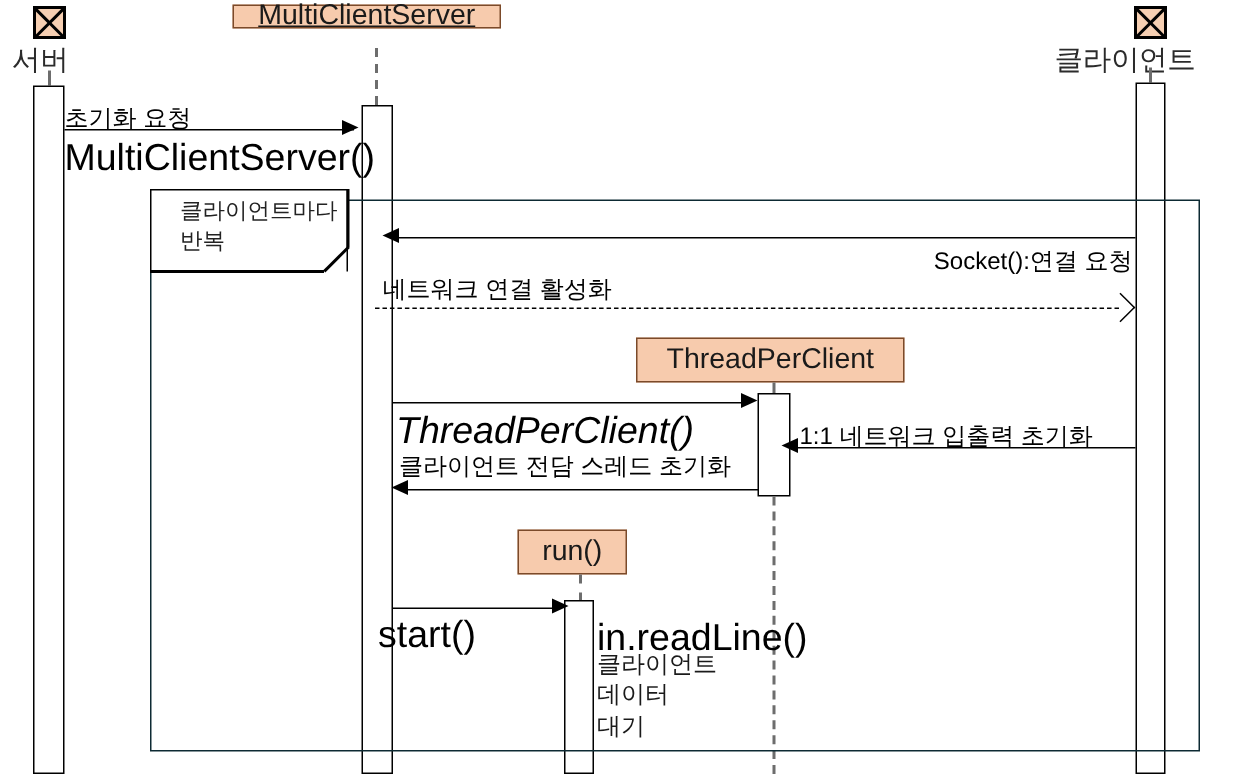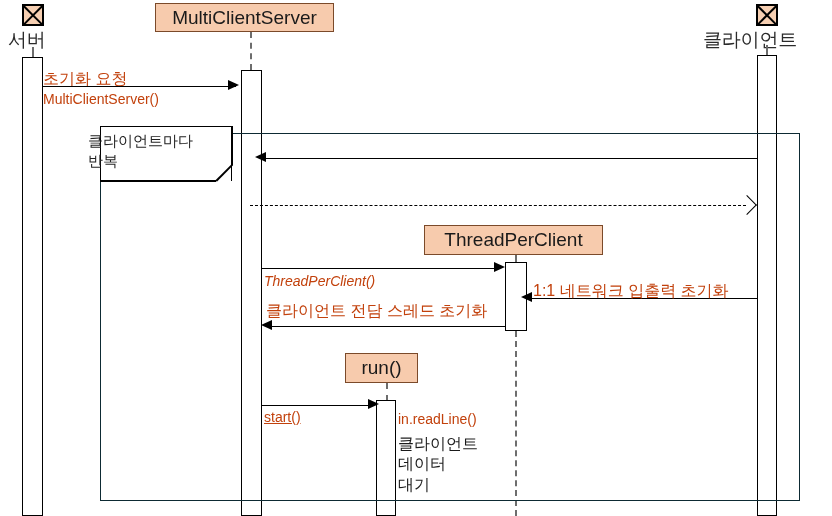--- a/index.html
+++ b/index.html
@@ -131,25 +131,25 @@
   .arrow-right-open {
     width: 13px; height: 13px;
     border-top: 1.8px solid #000000;
     border-right: 1.8px solid #000000;
     transform: rotate(45deg);
   }
 
   .msg-label {
     position: absolute;
     font-size: 16px;
-    color: #c2410c;
+    color: #000000;
     white-space: nowrap;
   }
   .msg-label.big {
-    font-size: 14px;
+    font-size: 25px;
   }
   .msg-label.right {
     text-align: right;
   }
   .note-text-block {
     position: absolute;
     font-size: 16px;
     color: #1a1a1a;
     line-height: 1.28;
     white-space: pre-line;
@@ -163,68 +163,70 @@
   <div class="actor-icon" style="left:22px; top:4px;"></div>
   <div class="actor-label" style="left:8px; top:27px;font-family:Liberation Mono, monospace;">서버</div>
   <div class="lifeline-dashed" style="left:32px; top:47px; height:12px;"></div>
   <div class="activation" style="left:22px; top:57px; width:21px; height:459px;"></div>
 
   <div class="actor-icon" style="left:756px; top:4px;"></div>
   <div class="actor-label" style="left:703px; top:27px;">클라이언트</div>
   <div class="lifeline-dashed" style="left:766px; top:45px; height:12px;"></div>
   <div class="activation" style="left:757px; top:55px; width:20px; height:461px;"></div>
 
-  <div class="obj-box" style="left:155px; top:3px; width:179px; height:29px;">MultiClientServer</div>
+  <div class="obj-box" style="left:155px; top:3px; width:179px; height:16px;text-decoration:underline;">MultiClientServer</div>
   <div class="lifeline-dashed" style="left:250px; top:32px; height:38px;"></div>
   <div class="activation" style="left:241px; top:70px; width:21px; height:446px;"></div>
 
   <div class="obj-box" style="left:424px; top:225px; width:179px; height:30px;">ThreadPerClient</div>
   <div class="lifeline-dashed" style="left:515px; top:255px; height:8px;"></div>
   <div class="activation" style="left:505px; top:262px; width:22px; height:69px;"></div>
   <div class="lifeline-dashed" style="left:515px; top:331px; height:185px;"></div>
 
   <div class="obj-box" style="left:345px; top:353px; width:73px; height:30px;">run()</div>
   <div class="lifeline-dashed" style="left:386px; top:383px; height:18px;"></div>
   <div class="activation" style="left:376px; top:400px; width:20px; height:116px;"></div>
 
   <div class="frame" style="left:100px; top:133px; width:700px; height:368px;"></div>
 
   <div class="note" style="left:100px; top:126px; width:132px; height:55px;"></div>
-  <div class="note-body" style="left:88px; top:131px; width:130px;">클라이언트마다
+  <div class="note-body" style="left:120px; top:131px; width:130px;">클라이언트마다
 반복</div>
 
   <div style="position:absolute; left:100px; top:180px; width:116px; height:1.5px; background:#000000;"></div>
   <div class="note-fold-line" style="left:216px; top:180px; width:23px; transform:rotate(-45deg);"></div>
   <div style="position:absolute; left:231px; top:126px; width:1.5px; height:39px; background:#000000;"></div>
 
   <div class="msg-label" style="left:43px; top:69px;">초기화 요청</div>
   <div class="msg-line" style="left:43px; top:86px; width:193px;"></div>
   <div class="arrowhead arrow-right" style="left:228px; top:80px;"></div>
   <div class="msg-label big" style="left:43px; top:91px;">MultiClientServer()</div>
 
   <div class="msg-line" style="left:262px; top:158px; width:495px;"></div>
   <div class="arrowhead arrow-left" style="left:255px; top:152px;"></div>
-
+  <div class="msg-label right" style="left:457px; top:164px; width:298px;">Socket():연결 요청</div>
+
+  <div class="msg-label" style="left:255px; top:183px;">네트워크 연결 활성화</div>
   <div class="msg-line dashed" style="left:250px; top:205px; width:496px;"></div>
   <div class="arrowhead arrow-right-open" style="left:740px; top:198px;"></div>
 
   <div class="msg-line" style="left:262px; top:268px; width:235px;"></div>
   <div class="arrowhead arrow-right" style="left:494px; top:262px;"></div>
   <div class="msg-label big" style="left:264px; top:273px;font-style:italic;">ThreadPerClient()</div>
 
   <div class="msg-line" style="left:528px; top:298px; width:229px;"></div>
   <div class="arrowhead arrow-left" style="left:521px; top:292px;"></div>
   <div class="msg-label" style="left:533px; top:281px;">1:1 네트워크 입출력 초기화</div>
 
   <div class="msg-label" style="left:266px; top:301px;">클라이언트 전담 스레드 초기화</div>
   <div class="msg-line" style="left:268px; top:326px; width:238px;"></div>
   <div class="arrowhead arrow-left" style="left:261px; top:320px;"></div>
 
   <div class="msg-line" style="left:262px; top:405px; width:110px;"></div>
   <div class="arrowhead arrow-right" style="left:368px; top:399px;"></div>
-  <div class="msg-label big" style="left:264px; top:409px;text-decoration:underline;">start()</div>
+  <div class="msg-label big" style="left:252px; top:409px;">start()</div>
 
   <div class="msg-label big" style="left:398px; top:411px;">in.readLine()</div>
   <div class="note-text-block" style="left:398px; top:434px;">클라이언트
 데이터
 대기</div>
 
 </div>
 
 </body></html>

